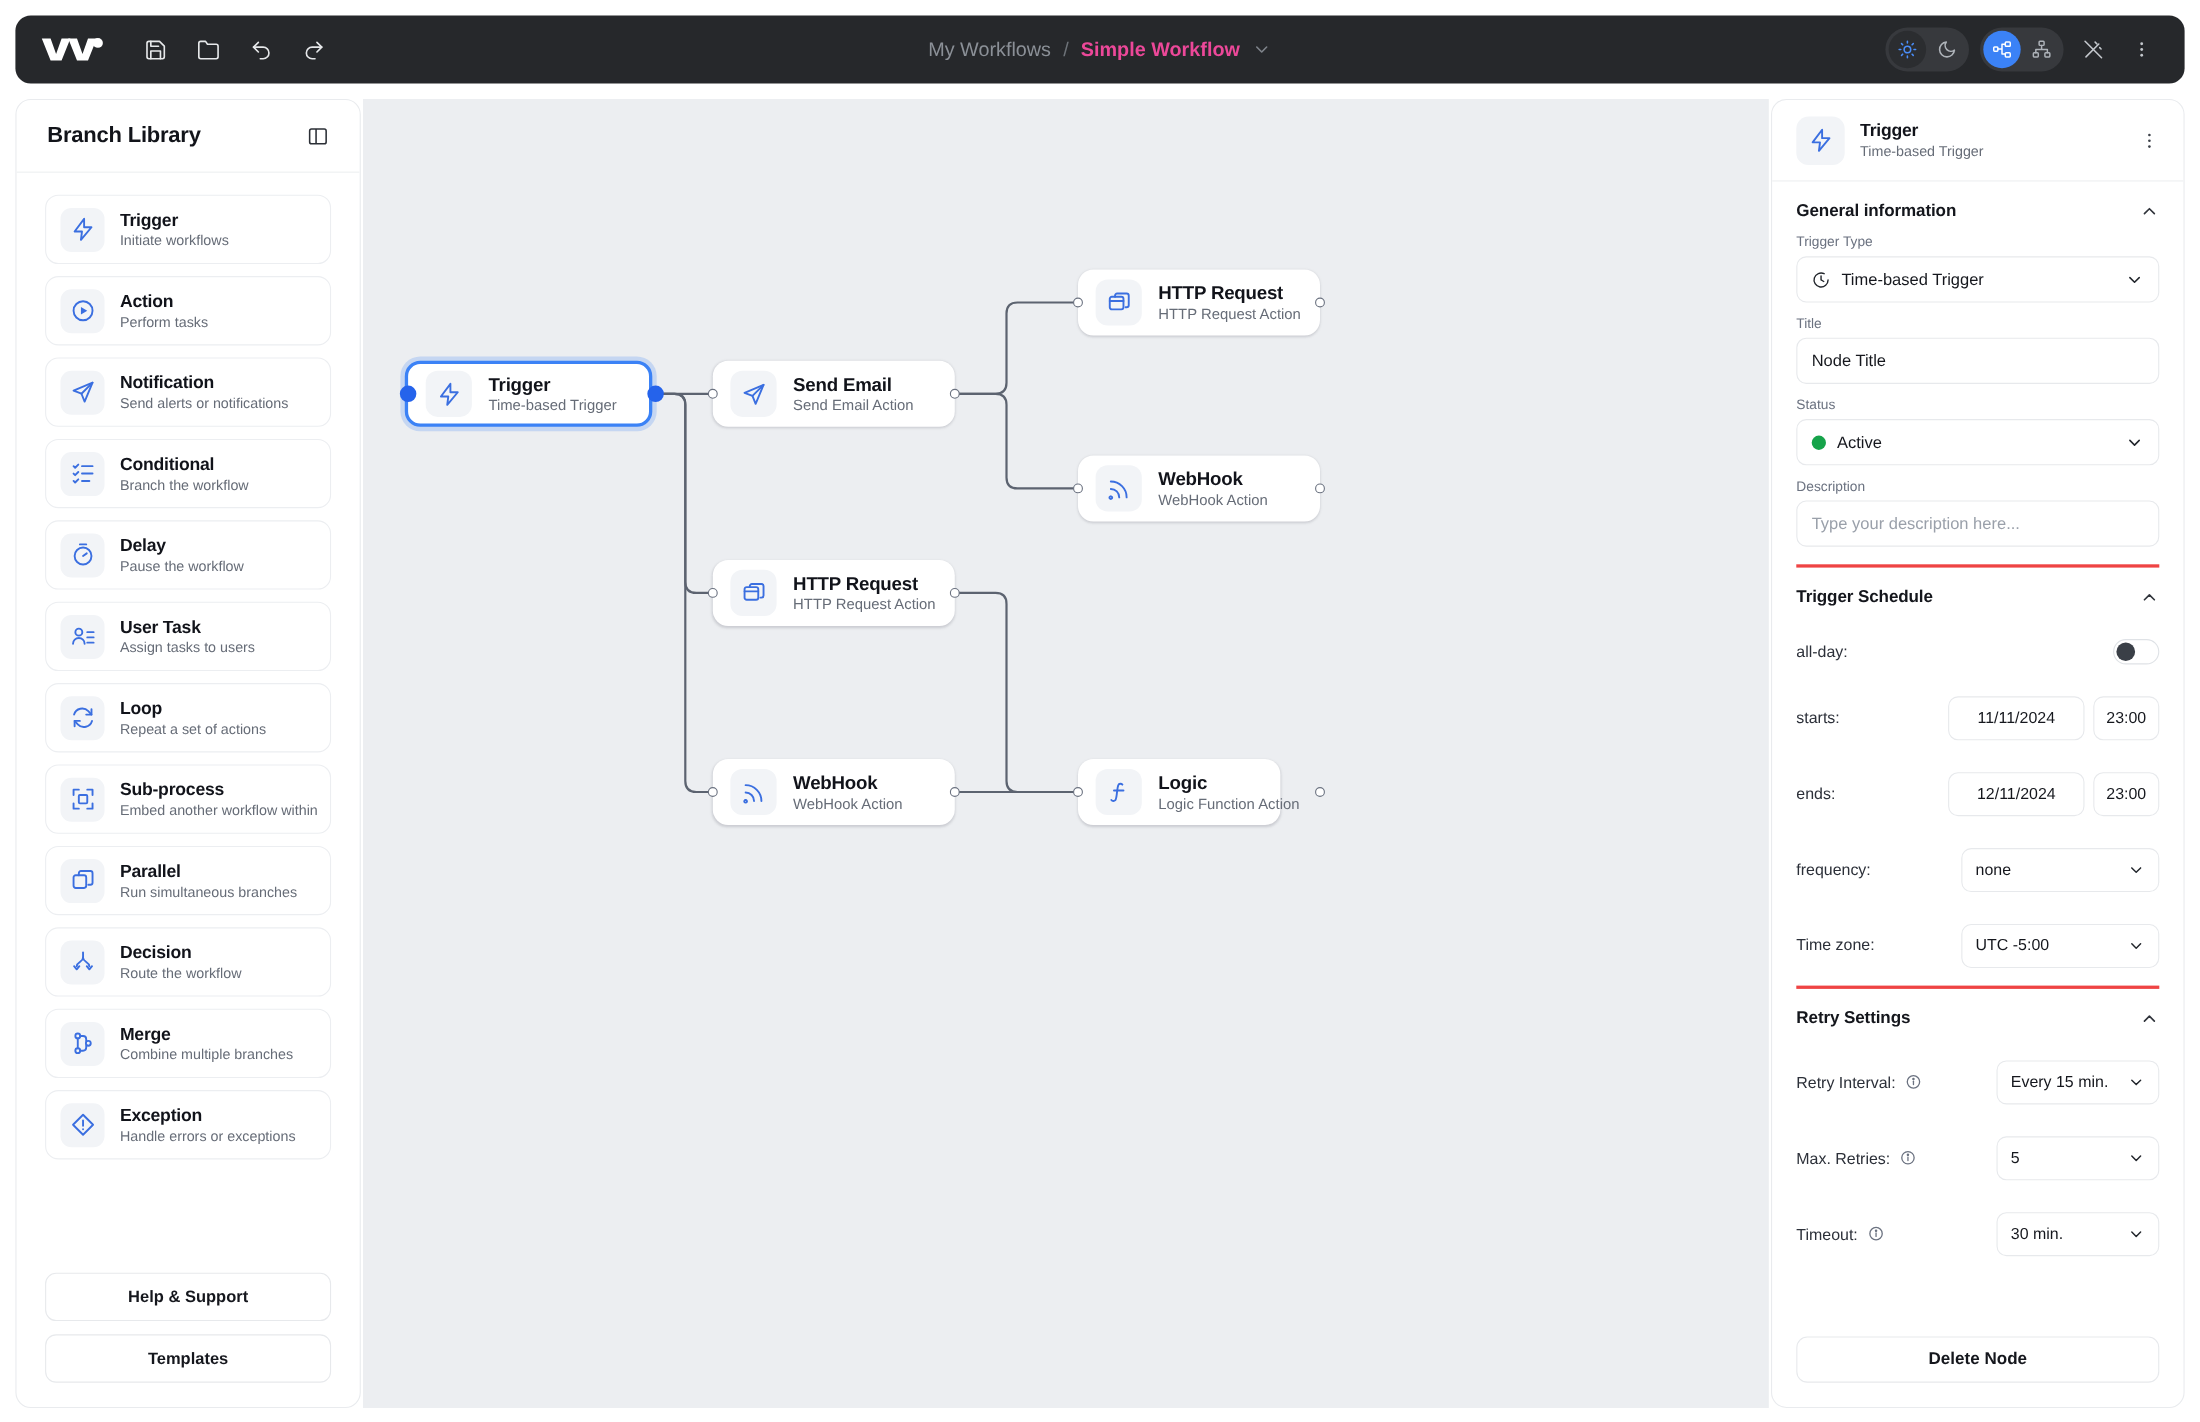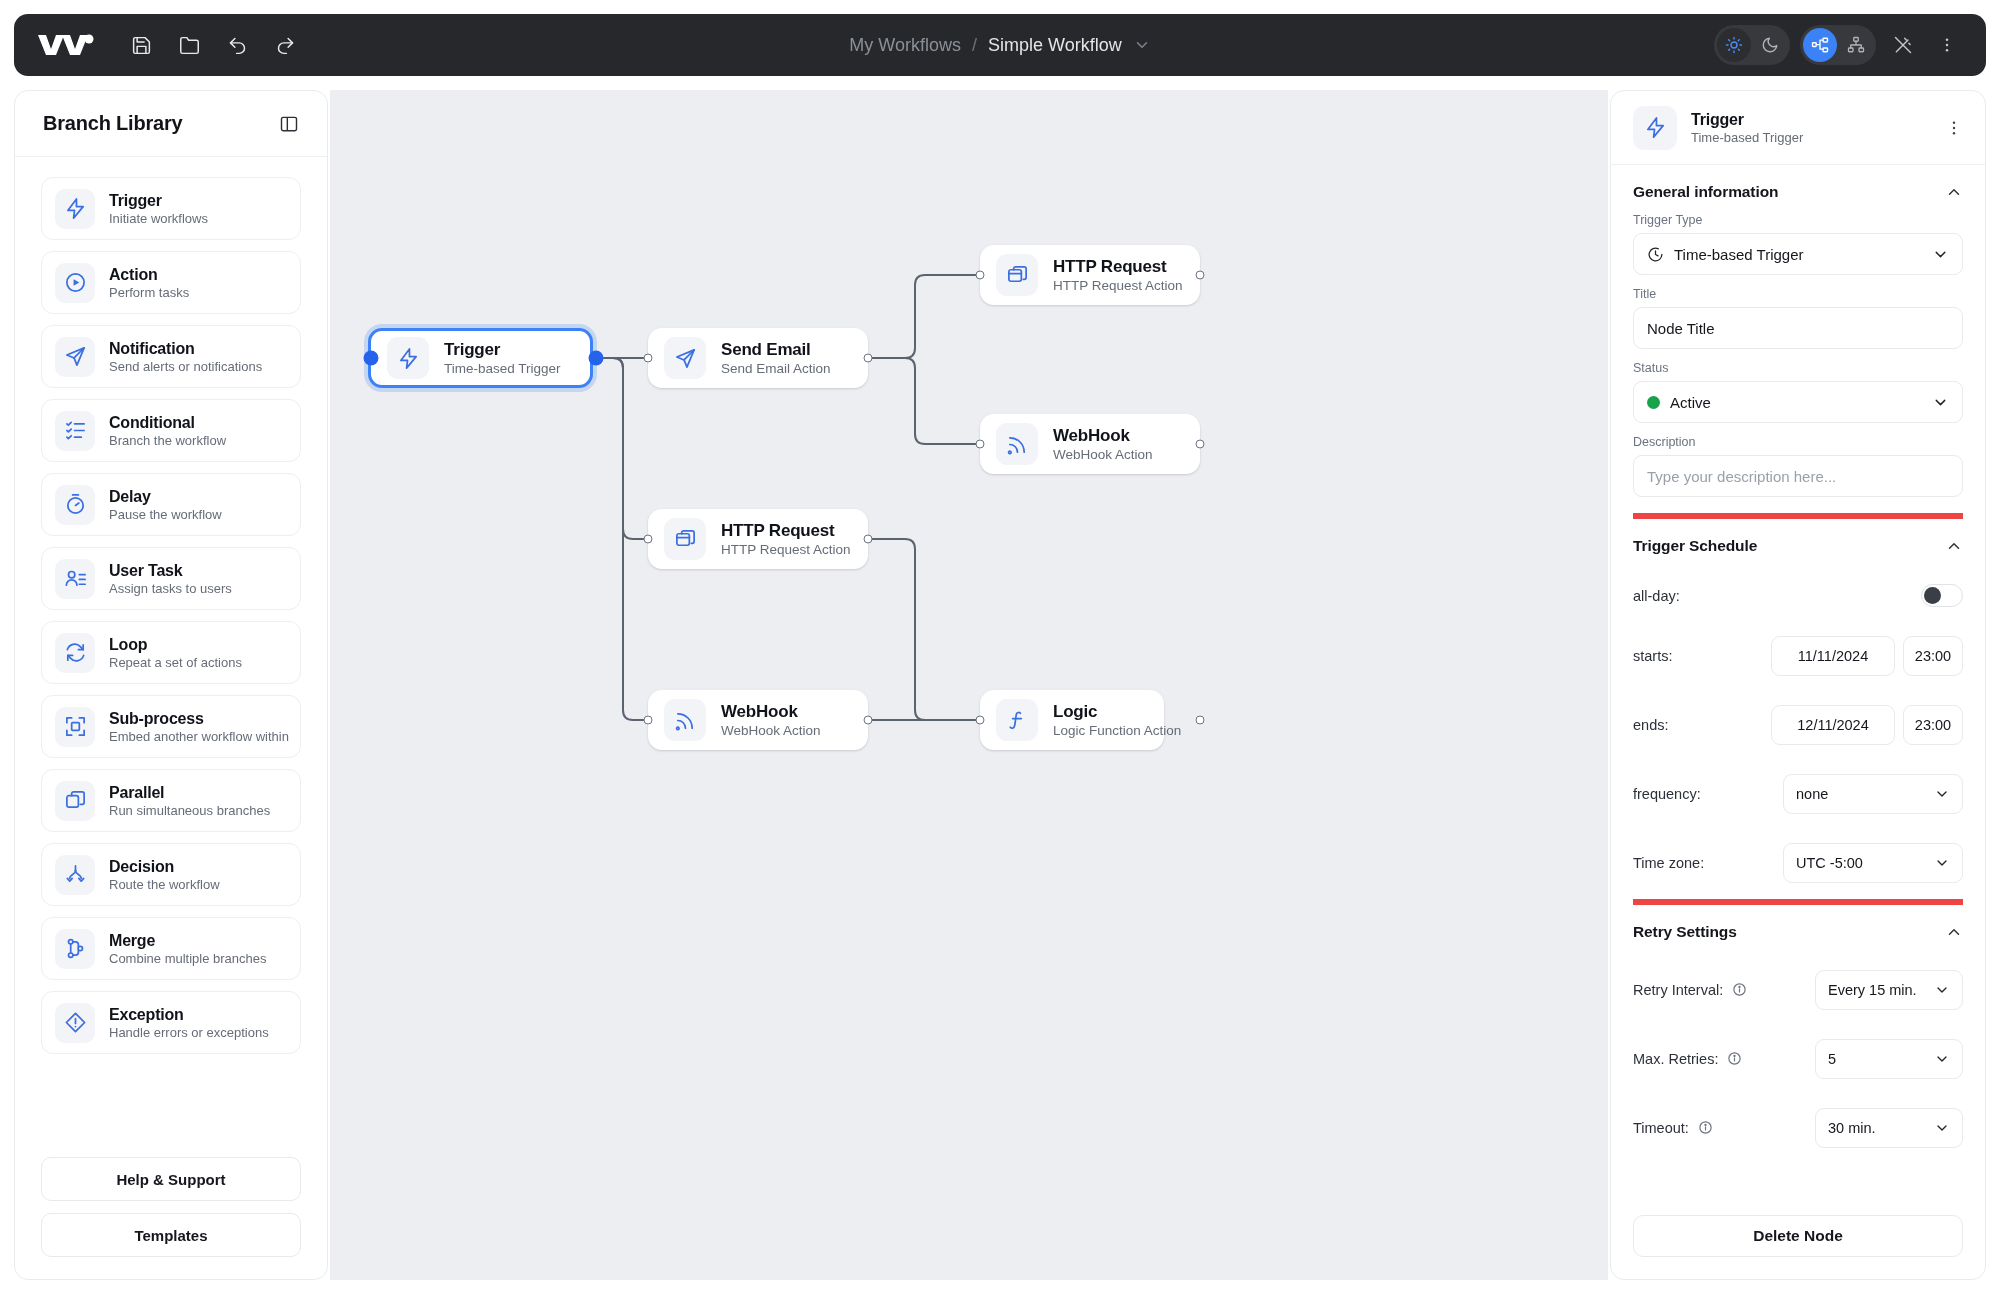--- a/index.html
+++ b/index.html
@@ -25,21 +25,21 @@
   }
   .tb-ico svg { display: block; }
   .breadcrumb {
     position: absolute; left: 0; right: 0; top: 0; height: 62px;
     display: flex; align-items: center; justify-content: center; gap: 11px;
     pointer-events: none;
   }
   .bc-item { pointer-events: auto; }
   .bc-parent { color: #8b9097; font-size: 18px; cursor: pointer; }
   .bc-sep { color: #6d7278; font-size: 18px; }
-  .bc-current { color: #e5e5e5; font-size: 18px; font-weight: 400; cursor: pointer; }
+  .bc-current { color: #ec4899; font-size: 18px; font-weight: 700; cursor: pointer; }
   .bc-chev { color: #7e838a; pointer-events: auto; cursor: pointer; display:flex; }
   .tb-right {
     position: absolute; right: 22px; top: 0; height: 62px;
     display: flex; align-items: center; gap: 10px;
   }
   .seg {
     display: flex; align-items: center; background: #37393d;
     border-radius: 999px; padding: 3px; gap: 2px;
   }
   .seg-btn {
@@ -122,21 +122,21 @@
     display: flex; flex-direction: column; overflow: hidden;
   }
   .rp-head {
     height: 74px; display: flex; align-items: center; padding: 0 22px; gap: 14px;
     border-bottom: 1px solid #edeff1;
   }
   .rp-head .node-ico { width: 44px; height: 44px; border-radius: 11px; }
   .rp-head-txt { flex: 1; display: flex; flex-direction: column; gap: 1px; }
   .rp-kebab { color: #3c4149; cursor: pointer; display: flex; }
   .rp-body { flex: 1; padding: 0 22px; overflow: hidden; }
-  .sect { padding: 18px 0 16px 0; border-bottom: 6px solid #ef4444; }
+  .sect { padding: 18px 0 16px 0; border-bottom: 3px solid #ef4444; }
   .sect.last { border-bottom: none; }
   .sect-head {
     display: flex; align-items: center; justify-content: space-between;
     cursor: pointer; margin-bottom: 6px;
   }
   .sect-title { font-size: 15.5px; font-weight: 700; color: #14161c; letter-spacing: -0.1px; }
   .sect-chev { color: #30343b; display: flex; }
   .fld { margin-top: 12px; }
   .fld-label { font-size: 12.5px; color: #6b7280; margin-bottom: 6px; }
   .ctrl {

